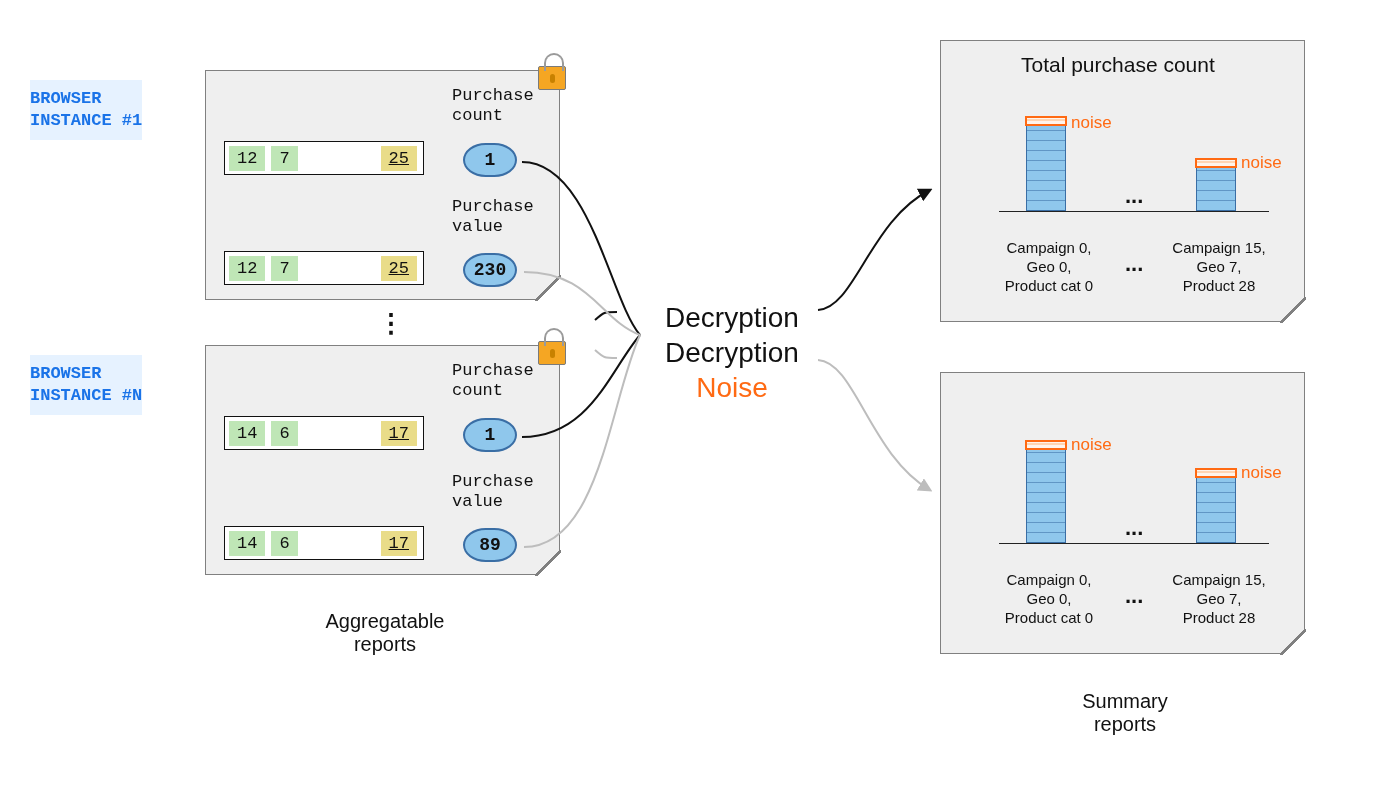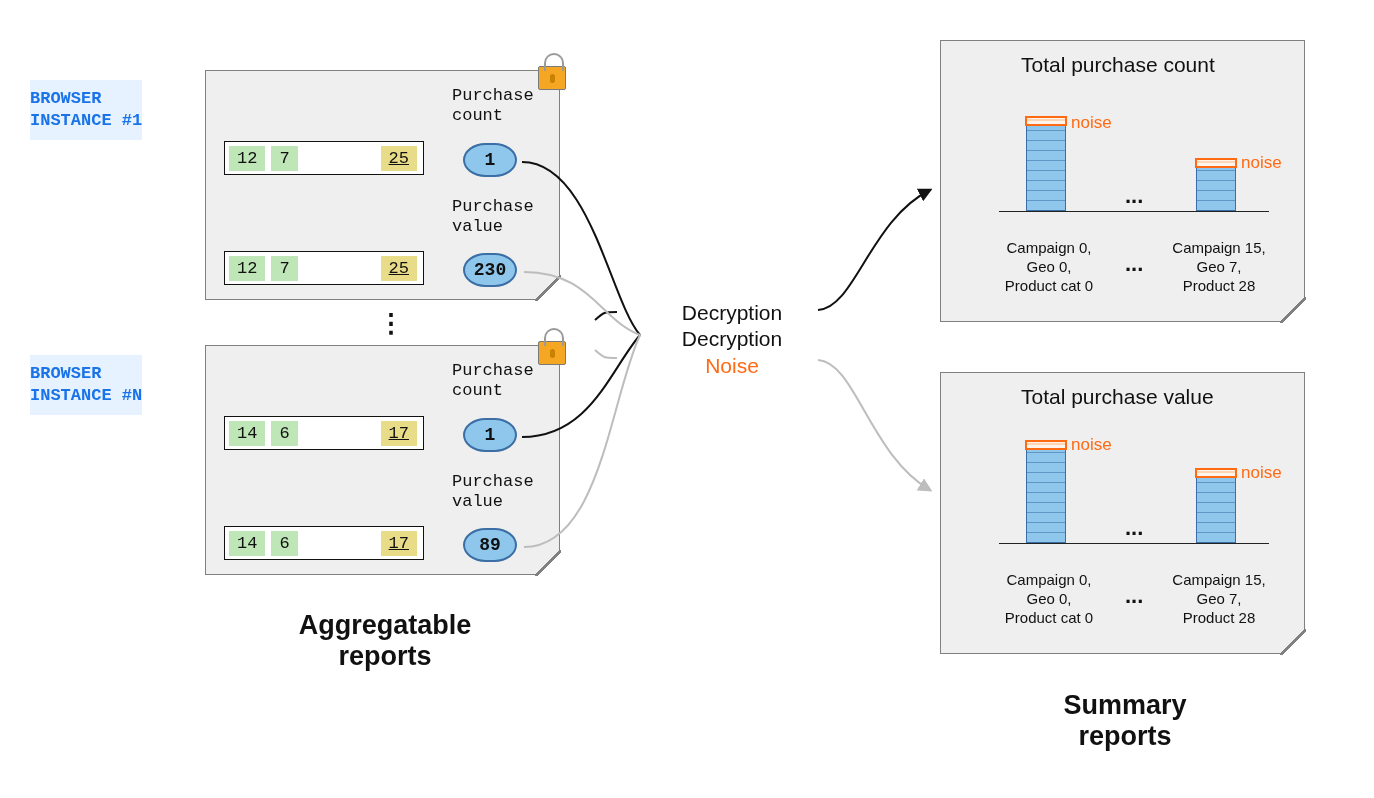--- a/index.html
+++ b/index.html
@@ -115,30 +115,29 @@
     position: absolute;
     font-size: 26px;
     font-weight: bold;
     line-height: 6px;
   }
 
   .mid-labels {
     position: absolute;
     width: 160px;
     text-align: center;
-    font-size: 21px;
+    font-size: 28px;
     line-height: 1.25;
   }
   .noise-txt { color: #ff6a13; }
 
   .big-caption {
     position: absolute;
-    font-size: 27px;
+    font-size: 20px;
     text-align: center;
-    font-weight: bold;
   }
 
   
   .sum-title {
     position: absolute;
     font-size: 21px;
   }
   .sum-axis {
     position: absolute;
     border-top: 1.5px solid #222;
@@ -269,21 +268,20 @@
   <div class="noise-lbl" style="left:300px;top:112px;">noise</div>
 
   <div class="hdots" style="left:184px;top:142px;">...</div>
 
   <div class="sum-key" style="left:48px;top:185px;width:120px;">Campaign 0,<br>Geo 0,<br>Product cat 0</div>
   <div class="hdots" style="left:184px;top:210px;">...</div>
   <div class="sum-key" style="left:218px;top:185px;width:120px;">Campaign 15,<br>Geo 7,<br>Product 28</div>
 </div>
 
 <div class="card" style="left:940px;top:372px;width:365px;height:282px;">
-  <div class="sum-title" style="left:80px;top:12px;">Total purchase value</div>
   <div class="sum-axis" style="left:58px;top:170px;width:270px;"></div>
 
   <div class="bar" style="left:85px;top:74px;width:40px;height:96px;">
       <div class="bar-lines"></div>
     </div>
   <div class="bar-noise" style="left:84px;top:67px;width:42px;height:10px;"></div>
   <div class="noise-lbl" style="left:130px;top:62px;">noise</div>
 
   <div class="bar" style="left:255px;top:102px;width:40px;height:68px;">
       <div class="bar-lines"></div>

